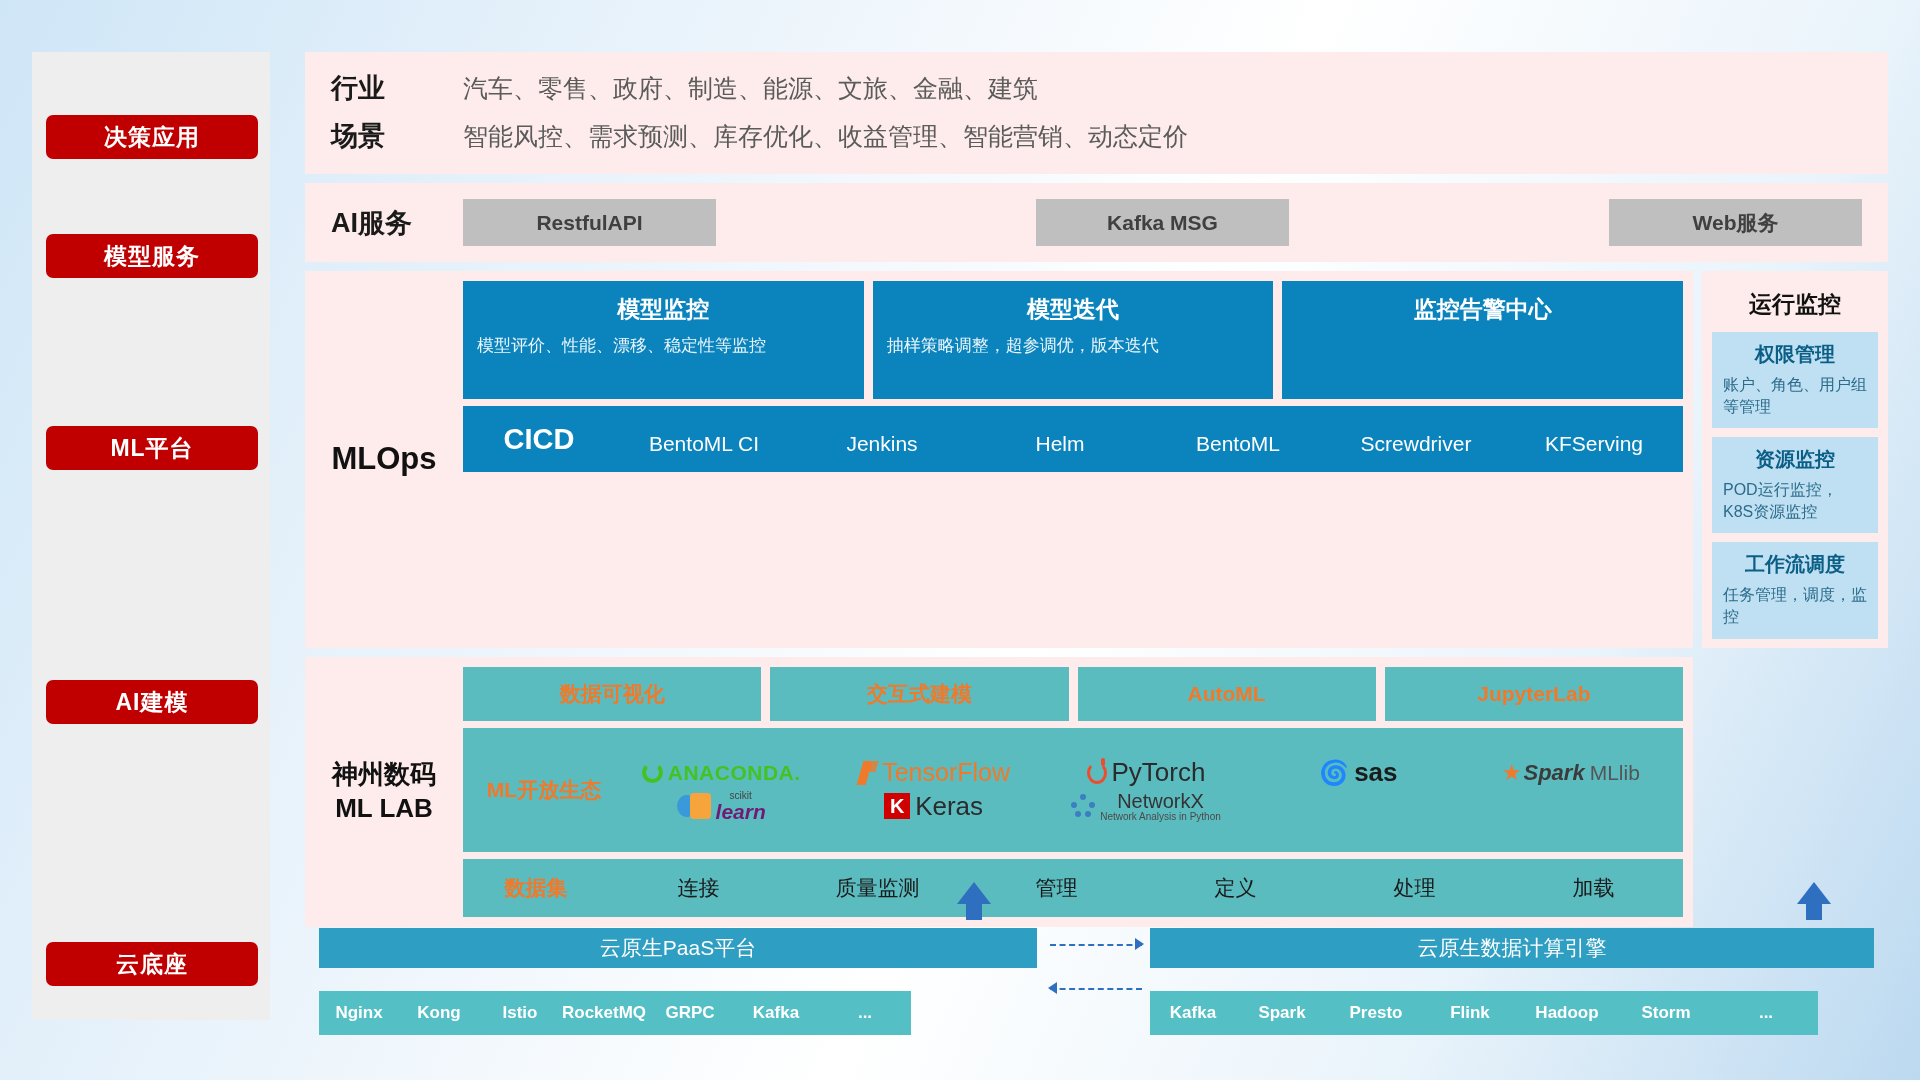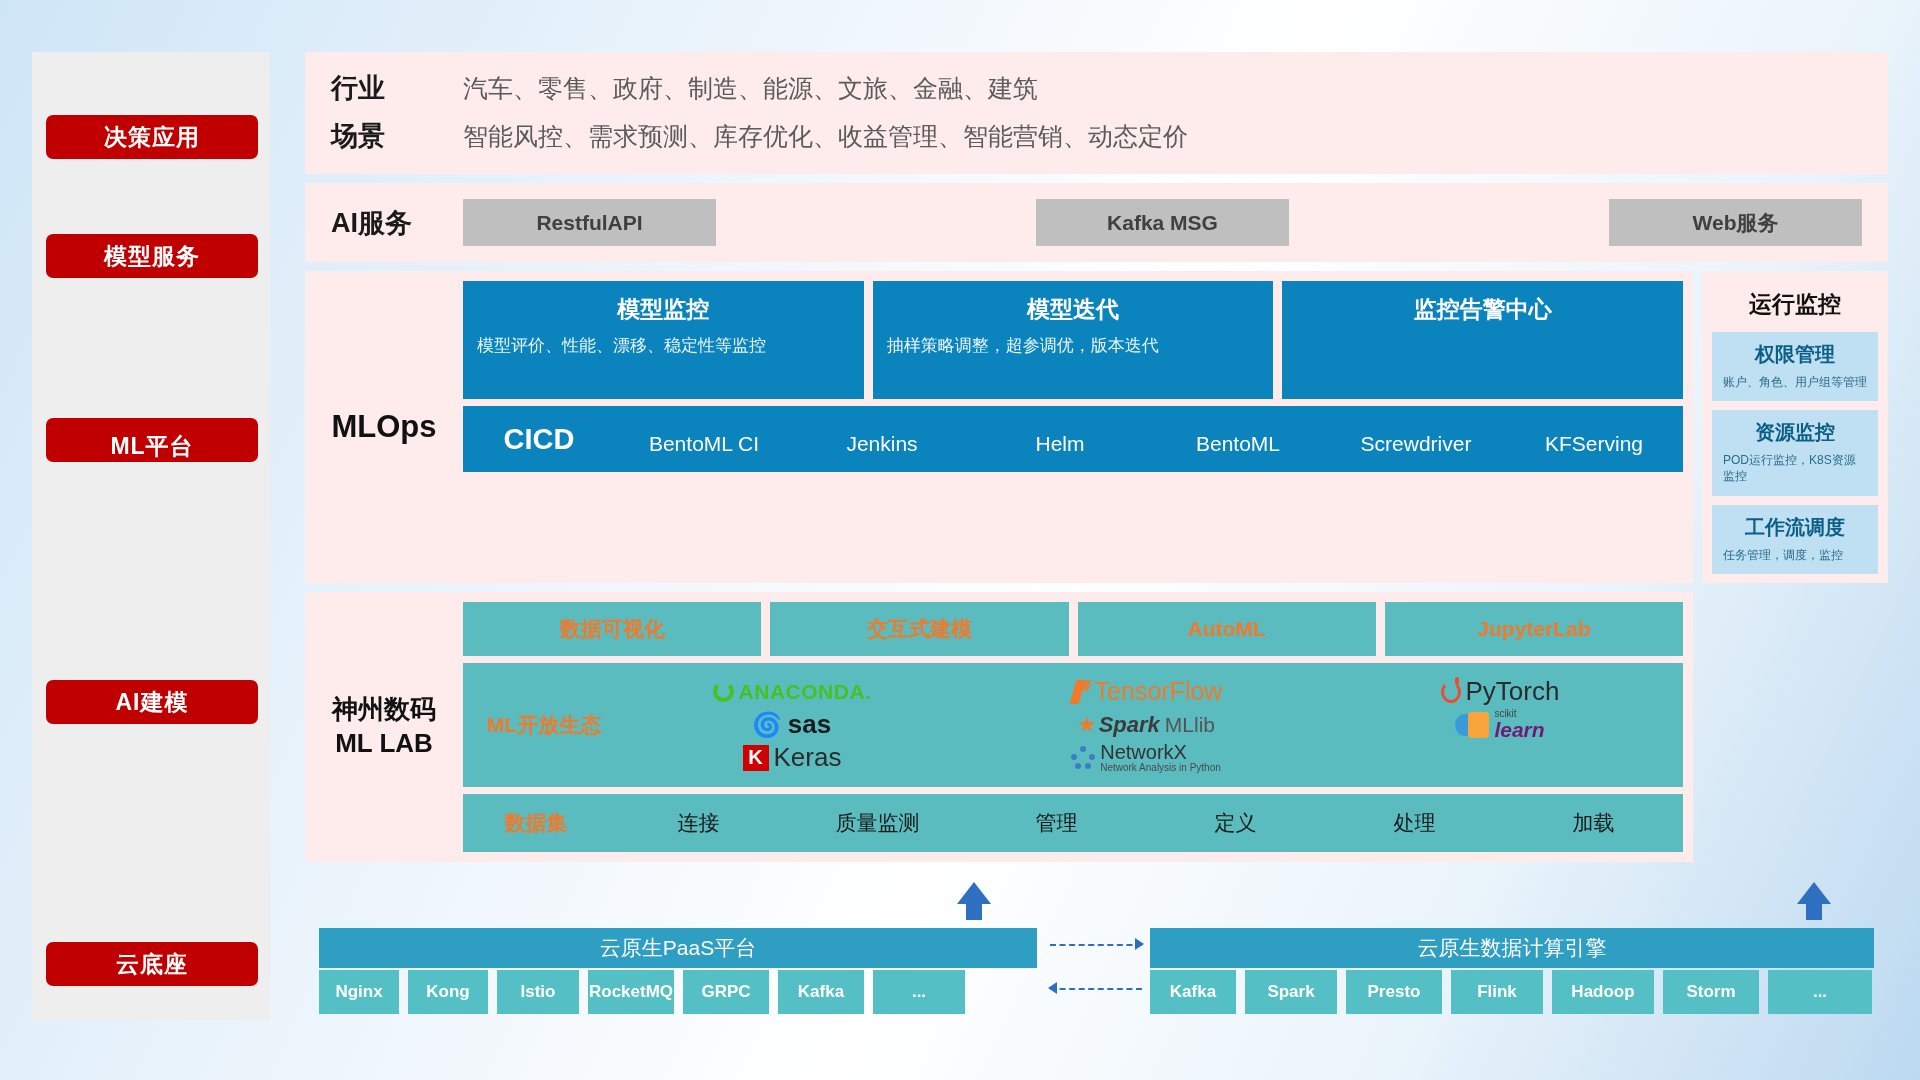--- a/index.html
+++ b/index.html
@@ -18,21 +18,21 @@
   }
   .pill {
     position:absolute; left:14px; width:212px; height:44px;
     background:#c00000; border-radius:7px;
     color:#ffffff; font-weight:bold; font-size:23px;
     display:flex; align-items:center; justify-content:center;
     letter-spacing:1px;
   }
   .pill.p0 { top:63px; }
   .pill.p1 { top:182px; }
-  .pill.p2 { top:366px;align-items:flex-end; }
+  .pill.p2 { top:374px; }
   .pill.p3 { top:628px; }
   .pill.p4 { top:890px; }
 
   
   .stack { position:absolute; left:305px; top:52px; width:1583px; }
 
   .band {
     background:#fdeceb;
     margin-bottom:9px;
     position:relative;
@@ -75,36 +75,36 @@
     flex:1; font-size:21px; text-align:center; padding:0 4px;
     word-break:break-all; line-height:1.05; align-self:flex-start; margin-top:10px;
   }
 
   
   .mon { width:186px; flex:none; background:#fdeceb; padding:9px 10px; display:flex; flex-direction:column; }
   .mon .head { font-size:23px; font-weight:bold; color:#111; text-align:center; padding:9px 0 12px 0; }
   .mon .cards { display:flex; flex-direction:column; gap:9px; flex:1; }
   .moncard { background:#bfe0f2; padding:9px 11px 11px 11px; flex:1; }
   .moncard .t { font-size:20px; font-weight:bold; color:#0b5e86; text-align:center; margin-bottom:6px; }
-  .moncard .d { font-size:12px; line-height:1.35; color:#2c6b8b; }
+  .moncard .d { font-size:16px; line-height:1.35; color:#2c6b8b; }
 
   
   .b4wrap { display:flex; gap:9px; }
   .b4 { background:#fdeceb; flex:1; display:flex; align-items:stretch; padding:10px 0; }
   .b4 .k { width:158px; flex:none; display:flex; align-items:center; justify-content:center;
            font-size:26px; font-weight:bold; color:#111; text-align:center; line-height:1.3; }
   .b4 .cols { flex:1; display:flex; flex-direction:column; gap:7px; padding-right:10px; }
   .tealrow { display:flex; gap:9px; }
   .tealtab {
     background:#5bbcc0; flex:1; height:54px; display:flex; align-items:center; justify-content:center;
     color:#f0792a; font-size:21px; font-weight:bold;
   }
   .ecosys { background:#5bbcc0; display:flex; align-items:center; min-height:124px; padding:6px 8px; }
   .ecosys .lbl { width:146px; flex:none; color:#f0792a; font-size:21px; font-weight:bold; text-align:center; }
-  .ecosys .logos { flex:1; display:grid; grid-template-columns:repeat(3,1fr); grid-template-rows:1fr 1fr; align-items:center; justify-items:center; gap:2px 4px; }
+  .ecosys .logos { flex:1; display:grid; grid-template-columns:repeat(5,1fr); grid-template-rows:1fr 1fr; align-items:center; justify-items:center; gap:2px 4px;text-align:center; }
   .dataset { background:#5bbcc0; height:58px; display:flex; align-items:center; }
   .dataset .lbl { width:146px; flex:none; color:#f0792a; font-size:21px; font-weight:bold; text-align:center; }
   .dataset .items { flex:1; display:flex; }
   .dataset .items span { flex:1; text-align:center; font-size:21px; color:#1a1a1a; }
 
   
   .logo { display:flex; align-items:center; gap:5px; white-space:nowrap; }
   .logo .txt { font-size:21px; }
   .ring { width:21px; height:21px; border:4px solid #43c322; border-radius:50%; border-top-color:transparent; }
   .tfmark { width:20px; height:24px; position:relative; }
@@ -127,21 +127,21 @@
   .sub { font-size:10px; color:#4a4a4a; display:block; }
 
   
   .bottom { position:absolute; left:305px; top:880px; width:1583px; height:140px; }
   .bar {
     position:absolute; height:40px; background:#2e9ec2; color:#fff;
     display:flex; align-items:center; justify-content:center; font-size:21px;
   }
   .bar.left { left:14px; top:48px; width:718px; }
   .bar.right { left:845px; top:48px; width:724px; }
-  .tagrow { position:absolute; top:90px; display:flex; gap:9px; }
+  .tagrow { position:absolute; top:111px; display:flex; }
   .tagrow.left { left:14px; }
   .tagrow.right { left:845px; }
   .tag {
     background:#55bfc6; color:#fff; font-size:17px; font-weight:bold;
     height:44px; display:flex; align-items:center; justify-content:center;
     padding:0 6px; line-height:1.05; text-align:center;
   }
   .arrow-up {
     position:absolute; width:0; height:0; border-left:17px solid transparent;
     border-right:17px solid transparent; border-bottom:22px solid #2e6fbf;

